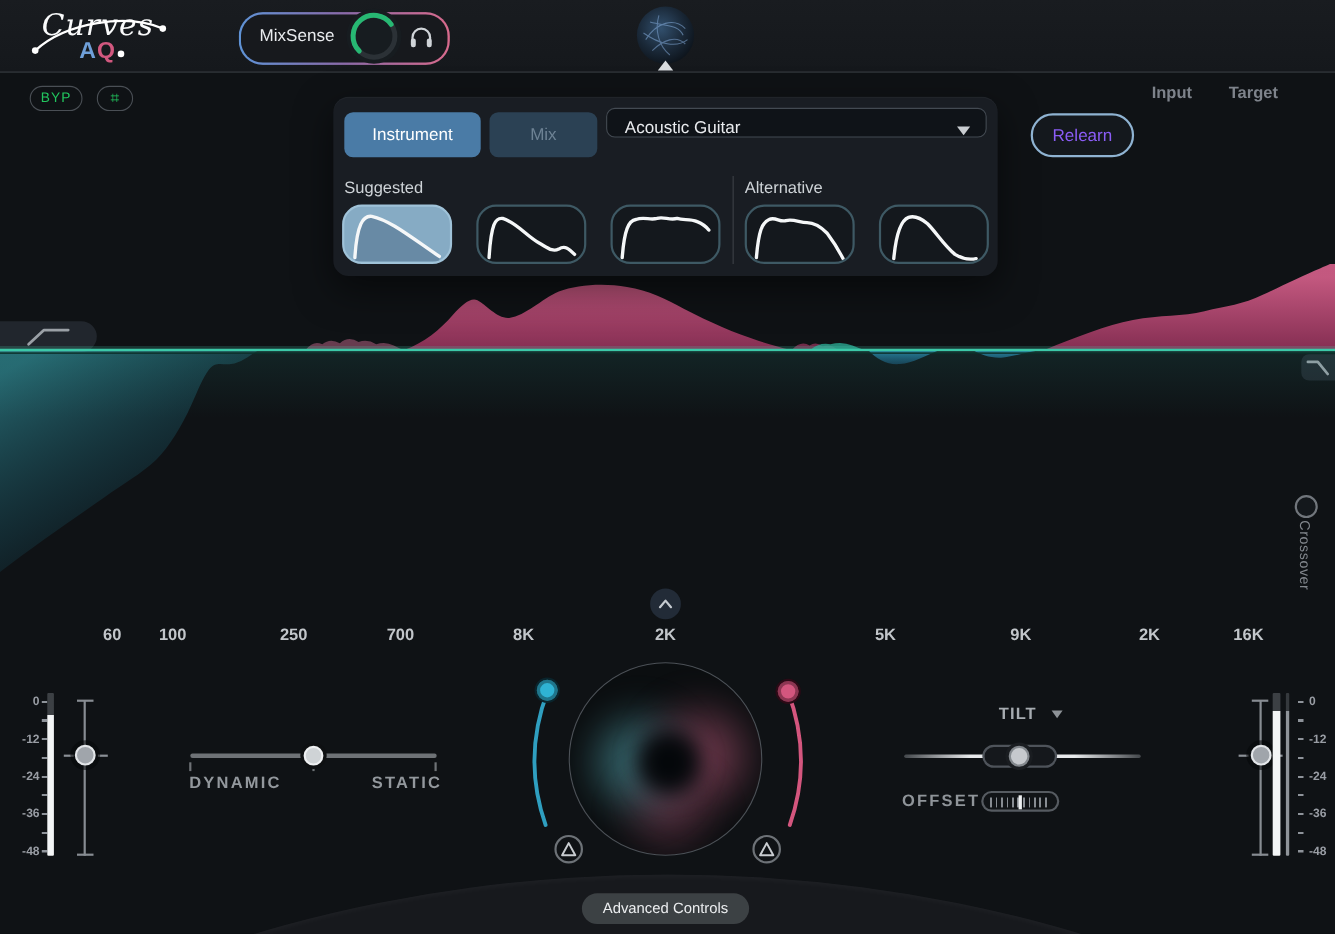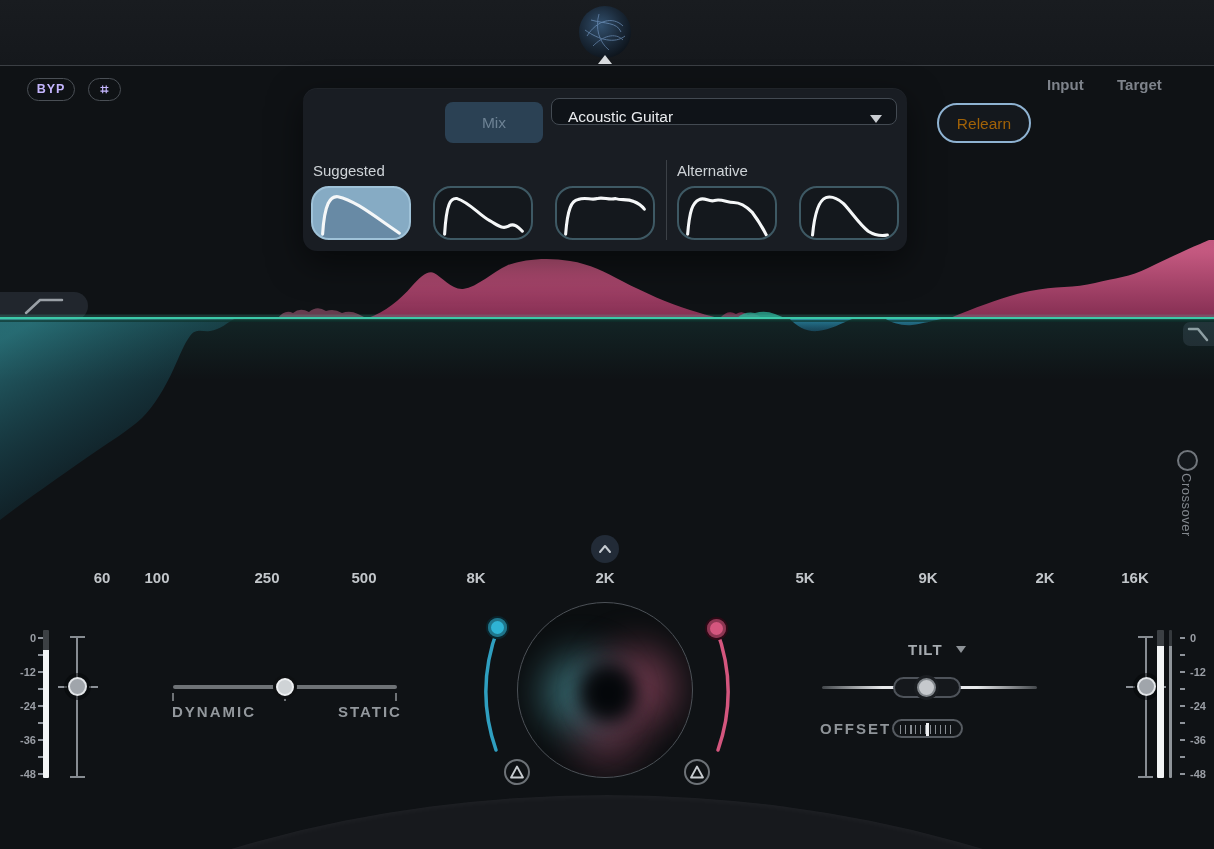--- a/index.html
+++ b/index.html
@@ -30,21 +30,21 @@
   #ms-headphones{position:absolute;left:152px;top:9px;width:24px;height:24px;}
 
   
   #brain-orb{position:absolute;left:579px;top:6px;width:52px;height:52px;border-radius:50%;
              background:radial-gradient(circle at 42% 38%, #32506e 0%, #1b2a3a 45%, #0e151d 75%, #0a0f14 100%);}
   #panel-notch{position:absolute;left:598px;top:55px;width:0;height:0;
                border-left:7px solid transparent;border-right:7px solid transparent;border-bottom:9px solid #d9dcdf;}
 
   
   .pill-btn{position:absolute;border:1.5px solid #4a4f55;border-radius:12px;background:transparent;
-            color:#c4b5fd;font-weight:bold;text-align:center;}
+            color:#22c55e;font-weight:normal;text-align:center;}
   #byp{left:27px;top:78px;width:46px;height:21px;font-size:12.5px;line-height:21px;letter-spacing:1px;}
   #hash{left:88px;top:78px;width:31px;height:21px;font-size:14px;line-height:20px;}
 
   
   .io-label{position:absolute;top:76px;font-size:15px;font-weight:600;color:#7e838b;}
   #input-label{left:1047px;}
   #target-label{left:1117px;}
 
   
   #panel{position:absolute;left:303px;top:88px;width:604px;height:163px;border-radius:14px;
@@ -63,21 +63,21 @@
   #alternative-label{left:374px;}
   #thumb-divider{position:absolute;left:363px;top:72px;width:1px;height:80px;background:#3c4147;}
   .thumb{position:absolute;top:98px;width:100px;height:54px;border-radius:18px;border:2px solid #3e5964;
          background:#14181d;box-sizing:border-box;overflow:hidden;}
   .thumb.selected{background:#86abc4;border-color:#9fc2d8;}
   .thumb svg{display:block;width:100%;height:100%;}
   #thumb1{left:8px;} #thumb2{left:130px;} #thumb3{left:252px;} #thumb4{left:374px;} #thumb5{left:496px;}
 
   
   #relearn{position:absolute;left:937px;top:103px;width:94px;height:40px;border-radius:20px;
-           border:2px solid #8fb3d2;background:#14181d;color:#a16207;font-size:15.5px;
+           border:2px solid #8fb3d2;background:#14181d;color:#8b5cf6;font-size:15.5px;
            text-align:center;line-height:37px;box-sizing:border-box;}
 
   
   #spectrum{position:absolute;left:0;top:240px;width:1214px;height:320px;pointer-events:none;}
   .filter-tab{position:absolute;background:rgba(36,42,49,.85);}
   #hp-tab{left:0;top:292px;width:88px;height:28px;border-radius:0 14px 14px 0;}
   #lp-tab{left:1183px;top:322px;width:31px;height:24px;border-radius:7px 0 0 7px;}
   .filter-tab svg{position:absolute;left:0;top:0;}
 
   
@@ -152,21 +152,47 @@
            background:#17191d;box-shadow:inset 0 2px 6px rgba(255,255,255,.04);}
   #advanced-btn{position:absolute;left:529px;top:812px;width:152px;height:28px;border-radius:14px;
                 background:rgba(64,68,72,.92);color:#eceef0;font-size:13.5px;text-align:center;line-height:28px;}
 </style>
 </head>
 <body>
 
 <div id="app">
 
   <div id="topbar">
-
+    <div id="logo">
+      <span class="word">Curves</span>
+      <svg class="abs" width="140" height="58" style="left:0;top:0;">
+        <path d="M8,42 C36,16 92,8 124,22" stroke="#ffffff" stroke-width="2" fill="none" stroke-linecap="round"></path>
+        <circle cx="8" cy="42" r="3" fill="#ffffff"></circle>
+        <circle cx="124" cy="22" r="3" fill="#ffffff"></circle>
+      </svg>
+      <span class="aq"><span class="a">A</span><span class="q">Q</span></span>
+      <span class="qdot"></span>
+    </div>
+
+    <div id="mixsense">
+      <span class="label">MixSense</span>
+      <div id="ms-knob">
+        <svg width="50" height="50">
+          <circle cx="25" cy="25" r="19" stroke="#2b3136" stroke-width="4.5" fill="none"></circle>
+          <path d="M11.6,38.4 A19,19 0 1 1 40.6,14.1" stroke="#27b873" stroke-width="4.5" fill="none" stroke-linecap="round"></path>
+        </svg>
+      </div>
+      <div id="ms-headphones">
+        <svg width="24" height="24">
+          <path d="M4,16 L4,12 A8,8 0 0 1 20,12 L20,16" stroke="#d0d4d8" stroke-width="2" fill="none" stroke-linecap="round"></path>
+          <rect x="2.5" y="13" width="4.5" height="8" rx="2" fill="#d0d4d8"></rect>
+          <rect x="17" y="13" width="4.5" height="8" rx="2" fill="#d0d4d8"></rect>
+        </svg>
+      </div>
+    </div>
 
     <div id="brain-orb">
       <svg width="52" height="52" style="opacity:.55">
         <path d="M8,30 C18,14 34,10 44,20" stroke="#86aedd" stroke-width="1" fill="none"></path>
         <path d="M6,24 C20,34 36,38 46,30" stroke="#86aedd" stroke-width="1" fill="none"></path>
         <path d="M14,40 C24,30 36,26 44,34" stroke="#7fa4d2" stroke-width="1" fill="none"></path>
         <path d="M20,8 C16,22 20,36 30,44" stroke="#7fa4d2" stroke-width="1" fill="none"></path>
         <path d="M12,14 C26,18 38,16 42,26" stroke="#86aedd" stroke-width="1" fill="none"></path>
       </svg>
     </div>
@@ -228,20 +254,21 @@
     <path fill="url(#dipfill)" d="M884,318 C892,323 902,326 912,325 C922,324 934,320 948,318 Z"></path>
 
     <path fill="url(#pinkfill)" d="M950,318 C980,306 1005,296 1030,291 C1055,286 1075,288 1095,283 C1115,278 1130,277 1148,268 C1165,260 1185,250 1200,244 C1207,241 1211,239 1214,238 L1214,318 Z"></path>
 
     <line x1="0" y1="318" x2="1214" y2="318" stroke="rgba(70,220,190,0.18)" stroke-width="7"></line>
     <line x1="0" y1="318" x2="1214" y2="318" stroke="#3cc9a8" stroke-width="2"></line>
     <line x1="0" y1="321" x2="1214" y2="321" stroke="rgba(10,40,36,0.8)" stroke-width="1.5"></line>
   </svg>
 
   <div id="panel">
+    <div id="tab-instrument">Instrument</div>
     <div id="tab-mix">Mix</div>
     <div id="inst-select">
       <span class="val">Acoustic Guitar</span>
       <span class="caret"></span>
     </div>
 
     <span id="suggested-label" class="group-label">Suggested</span>
     <span id="alternative-label" class="group-label">Alternative</span>
     <div id="thumb-divider"></div>
 
@@ -271,21 +298,21 @@
         <path d="M12,49 C14,28 18,13 26,10 C32,8 38,11 44,16 C52,24 60,37 70,45 C78,50 85,50 90,49" stroke="#f5f7f8" stroke-width="3.2" fill="none" stroke-linecap="round"></path>
       </svg>
     </div>
   </div>
 
   <div id="relearn">Relearn</div>
 
   <span class="freq" style="left:72px">60</span>
   <span class="freq" style="left:127px">100</span>
   <span class="freq" style="left:237px">250</span>
-  <span class="freq" style="left:334px">500</span>
+  <span class="freq" style="left:334px">700</span>
   <span class="freq" style="left:446px">8K</span>
   <span class="freq" style="left:575px">2K</span>
   <span class="freq" style="left:775px">5K</span>
   <span class="freq" style="left:898px">9K</span>
   <span class="freq" style="left:1015px">2K</span>
   <span class="freq" style="left:1105px">16K</span>
 
   <div id="collapse-btn">
     <svg width="28" height="28">
       <path d="M9,17 L14,11 L19,17" stroke="#c5cad0" stroke-width="2" fill="none" stroke-linecap="round" stroke-linejoin="round"></path>
@@ -363,14 +390,15 @@
   <div id="tilt-caret"></div>
   <div id="tilt-track"></div>
   <div id="tilt-pill"></div>
   <div id="tilt-knob"></div>
   <span id="offset-label">OFFSET</span>
   <div id="offset-wheel">
     <div id="offset-ticks"></div>
     <div id="offset-center"></div>
   </div>
 
+  <div id="advanced-btn">Advanced Controls</div>
 
 </div>
 
 </body></html>

